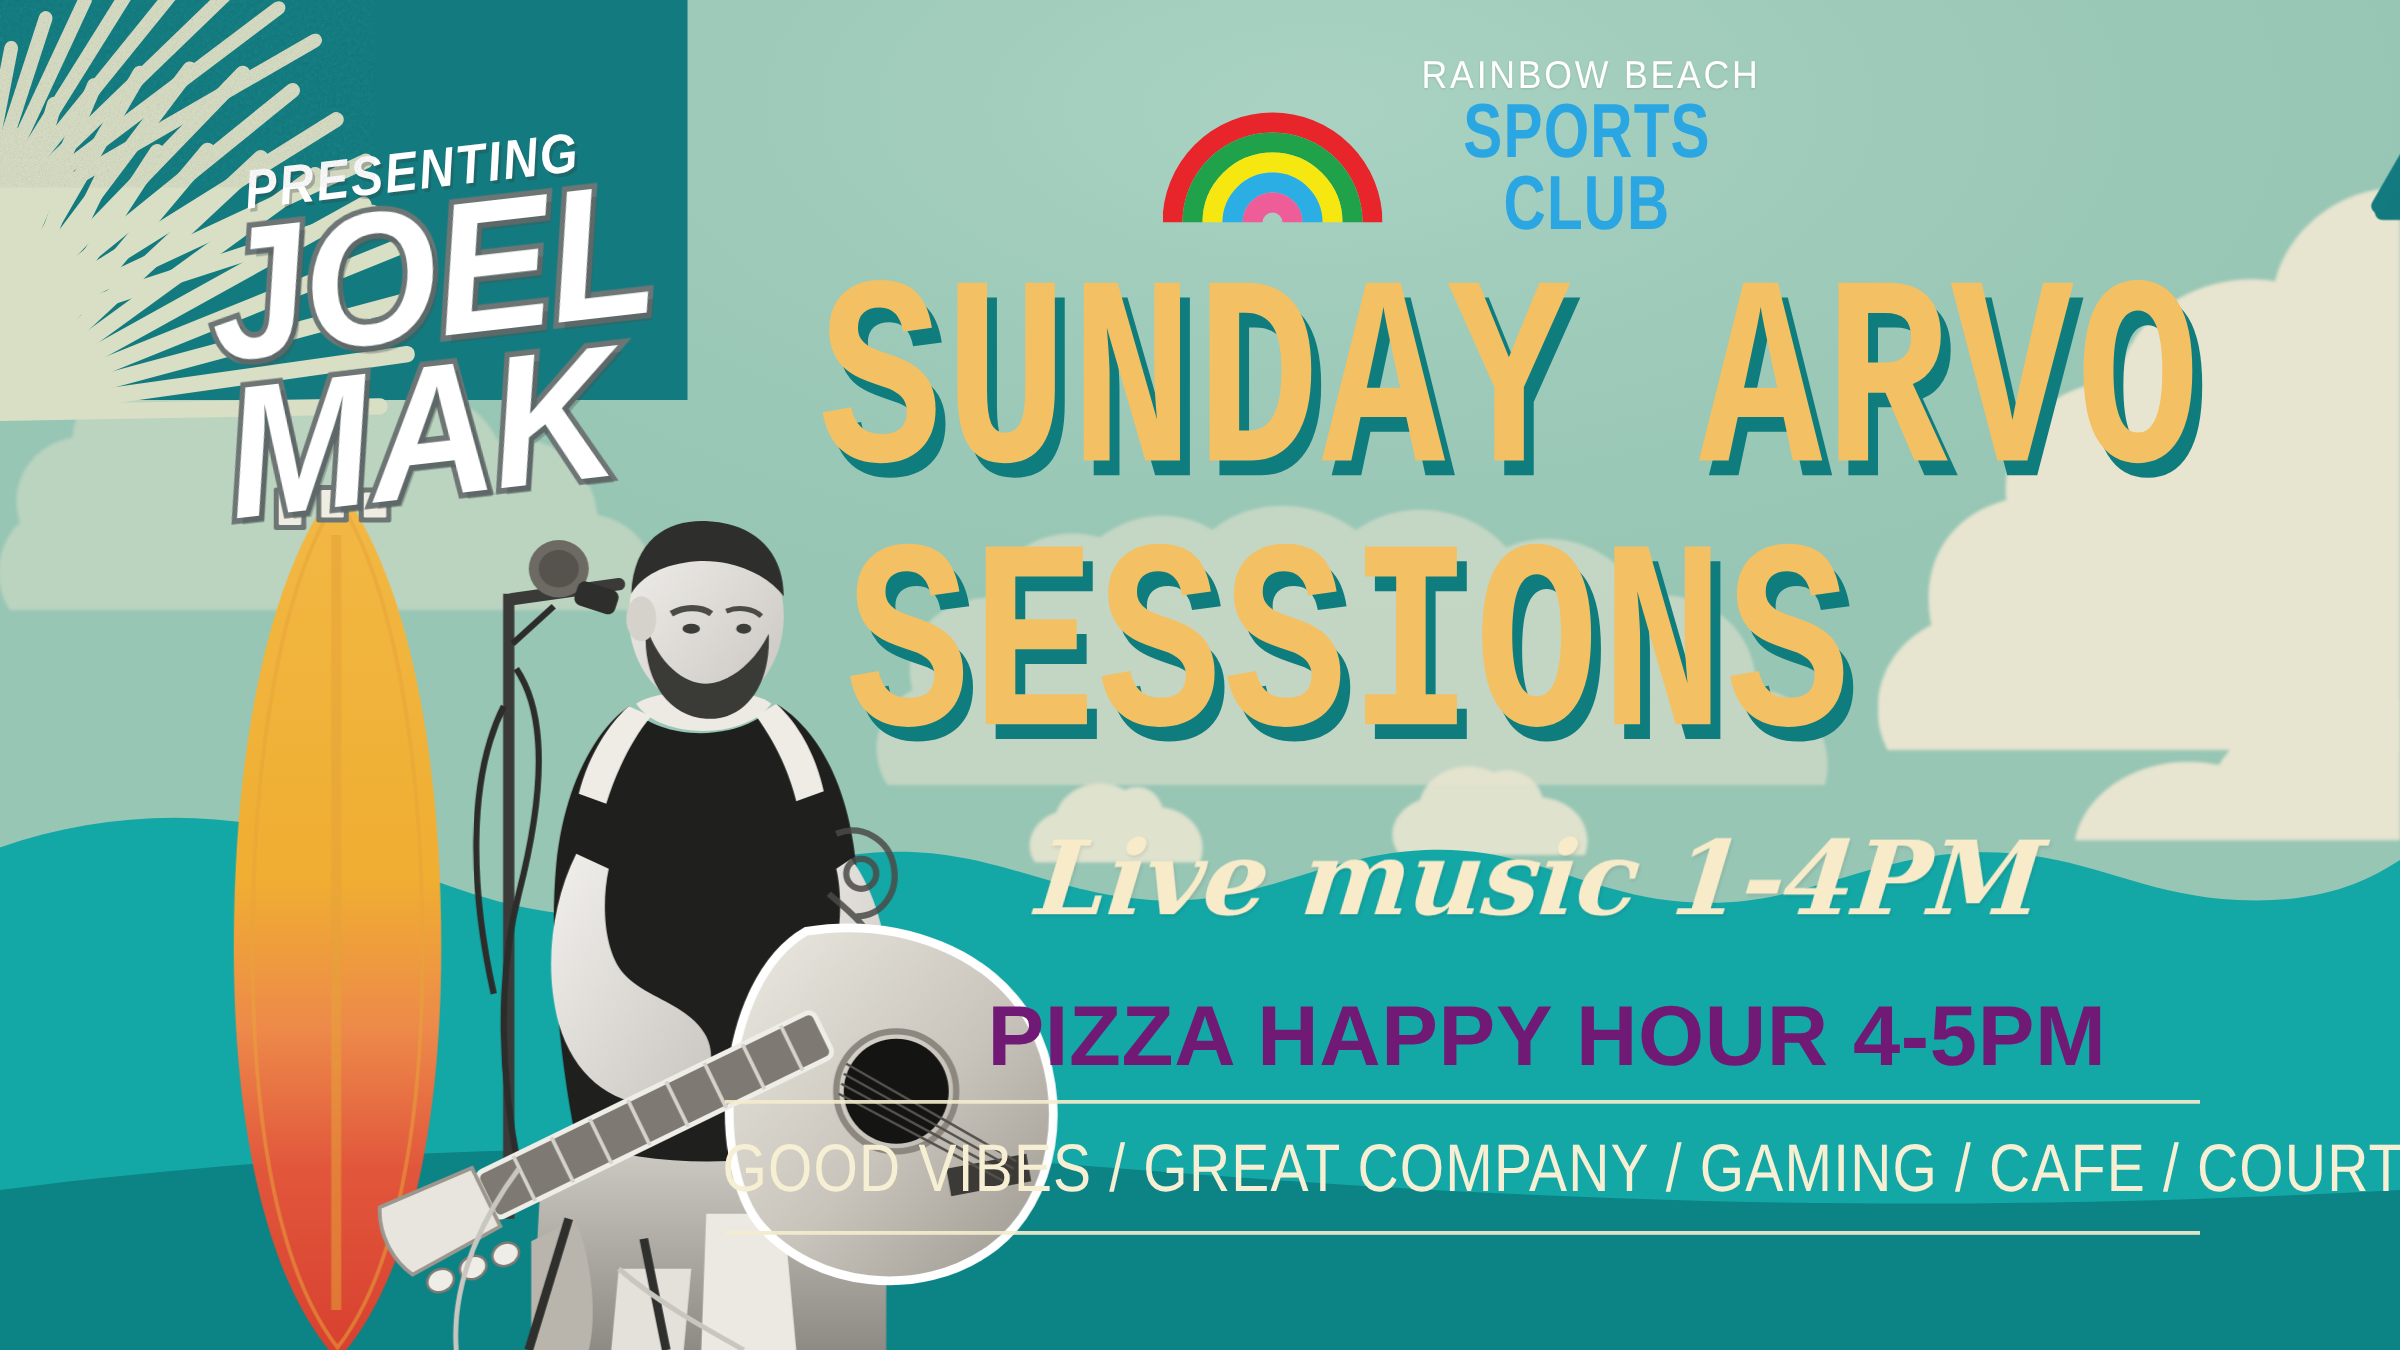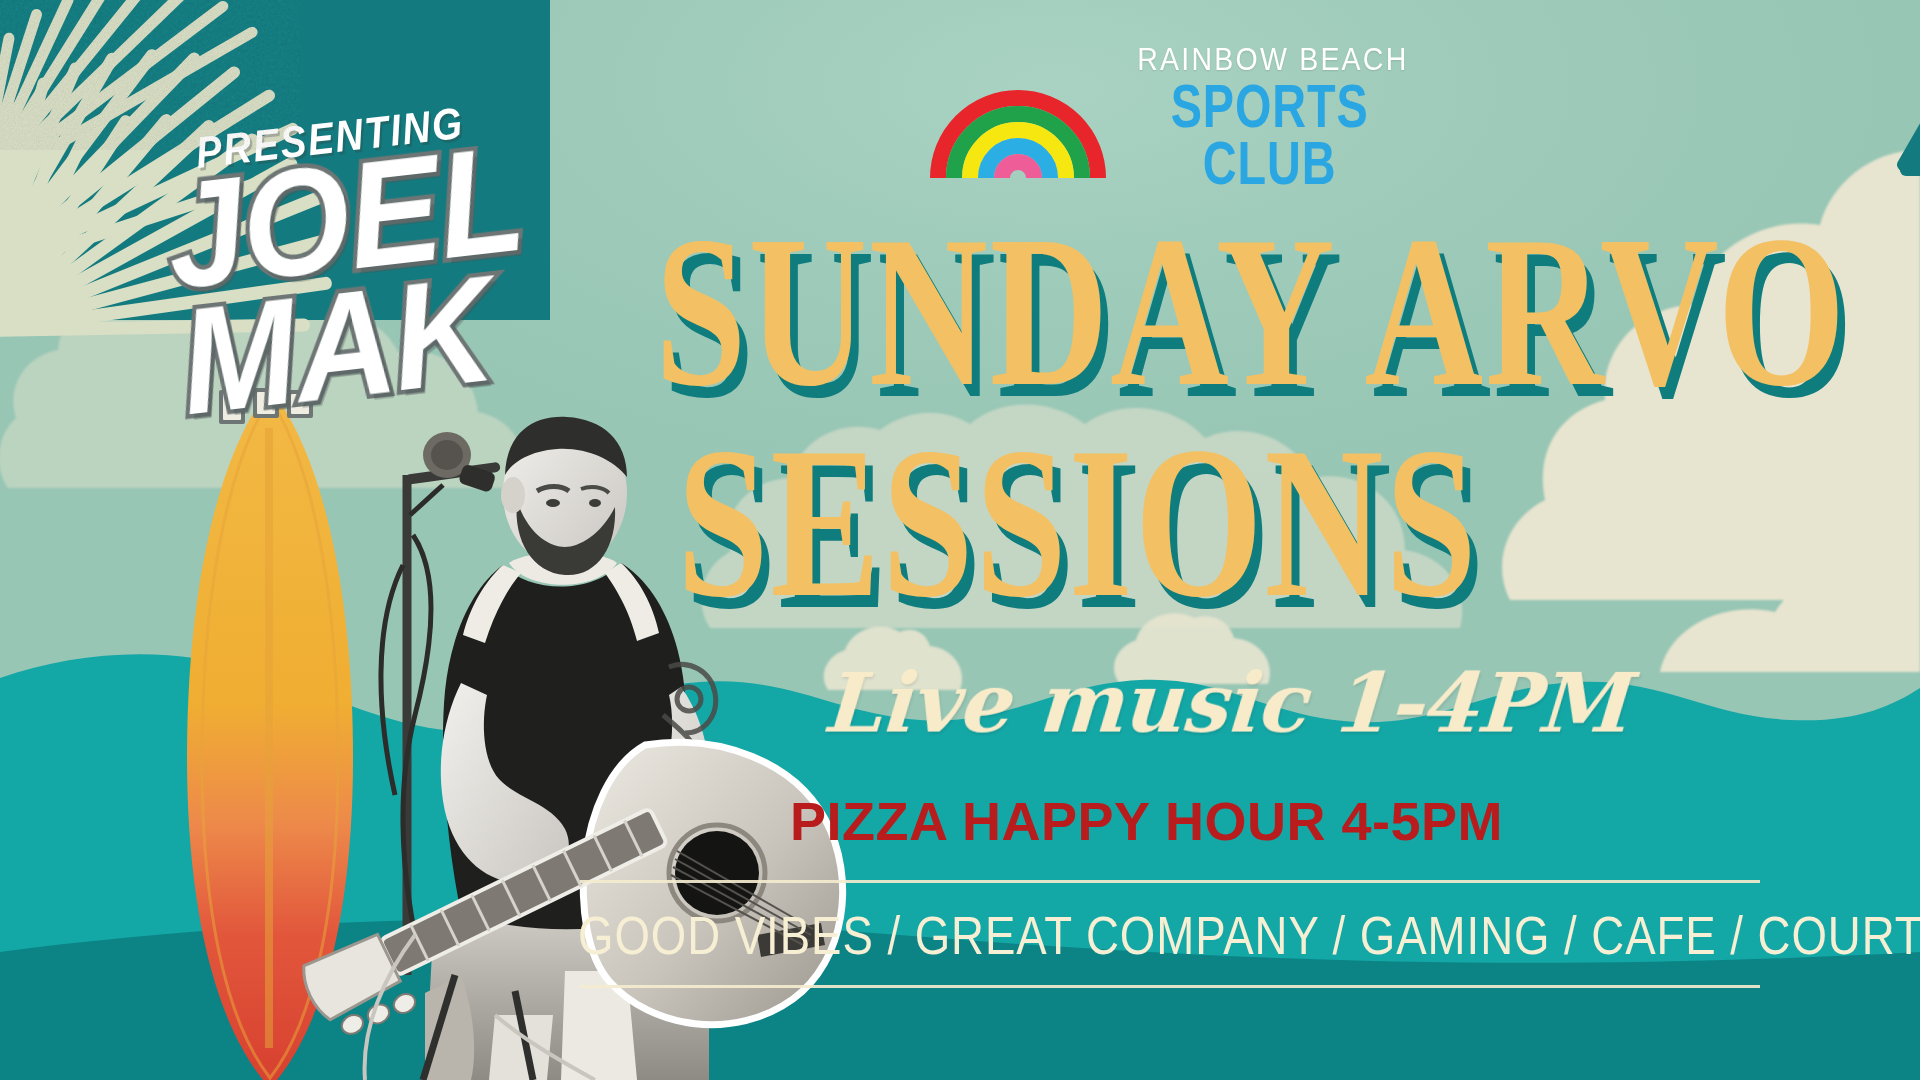--- a/index.html
+++ b/index.html
@@ -79,21 +79,21 @@
     transform:rotate(-6.5deg) scaleX(.92); transform-origin:left top;
     -webkit-text-stroke:9px #6E7575;
     paint-order:stroke fill;
     text-shadow:4px 6px 0 rgba(70,80,80,.35);
   }
   .artist span { display:block; }
 
   
   .headline {
     position:absolute; left:655px; top:215px; width:1230px;
-    font-family:Liberation Serif, serif;
+    font-family:Liberation Mono, monospace;
     font-weight:700; color:#F3C063; line-height:.90;
     letter-spacing:2px;
   }
   .headline .l1 {
     display:block; font-size:166px; transform:scaleY(1.30) scaleX(.99);
     transform-origin:left top;
     text-shadow:8px 9px 0 #0F7C7E;
   }
   .headline .l2 {
     display:block; font-size:166px; transform:scaleY(1.30) scaleX(.99);
@@ -105,21 +105,21 @@
   .script {
     position:absolute; left:830px; top:655px;
     font-family:"DejaVu Serif", serif; font-style:italic; font-weight:700;
     font-size:82px; color:#F7EBC9; letter-spacing:-1px;
     transform:skewX(-6deg); white-space:nowrap;
     text-shadow:1px 2px 3px rgba(0,0,0,.10);
   }
   .pizza {
     position:absolute; left:790px; top:790px;
     font-family:"Liberation Sans", sans-serif; font-weight:700;
-    font-size:54px; color:#b91c1c; letter-spacing:.5px; white-space:nowrap;
+    font-size:68px; color:#701a75; letter-spacing:.5px; white-space:nowrap;
   }
   .rule {
     position:absolute; height:3px; background:#F3EBCE; opacity:.92;
   }
   .rule-top { left:580px; top:880px; width:1180px; }
   .rule-bottom { left:580px; top:985px; width:1180px; }
   .services {
     position:absolute; left:578px; top:905px; width:1190px;
     font-family:"Liberation Sans Narrow","Liberation Sans",sans-serif;
     font-weight:400; font-size:48px; color:#F7EFD4;

